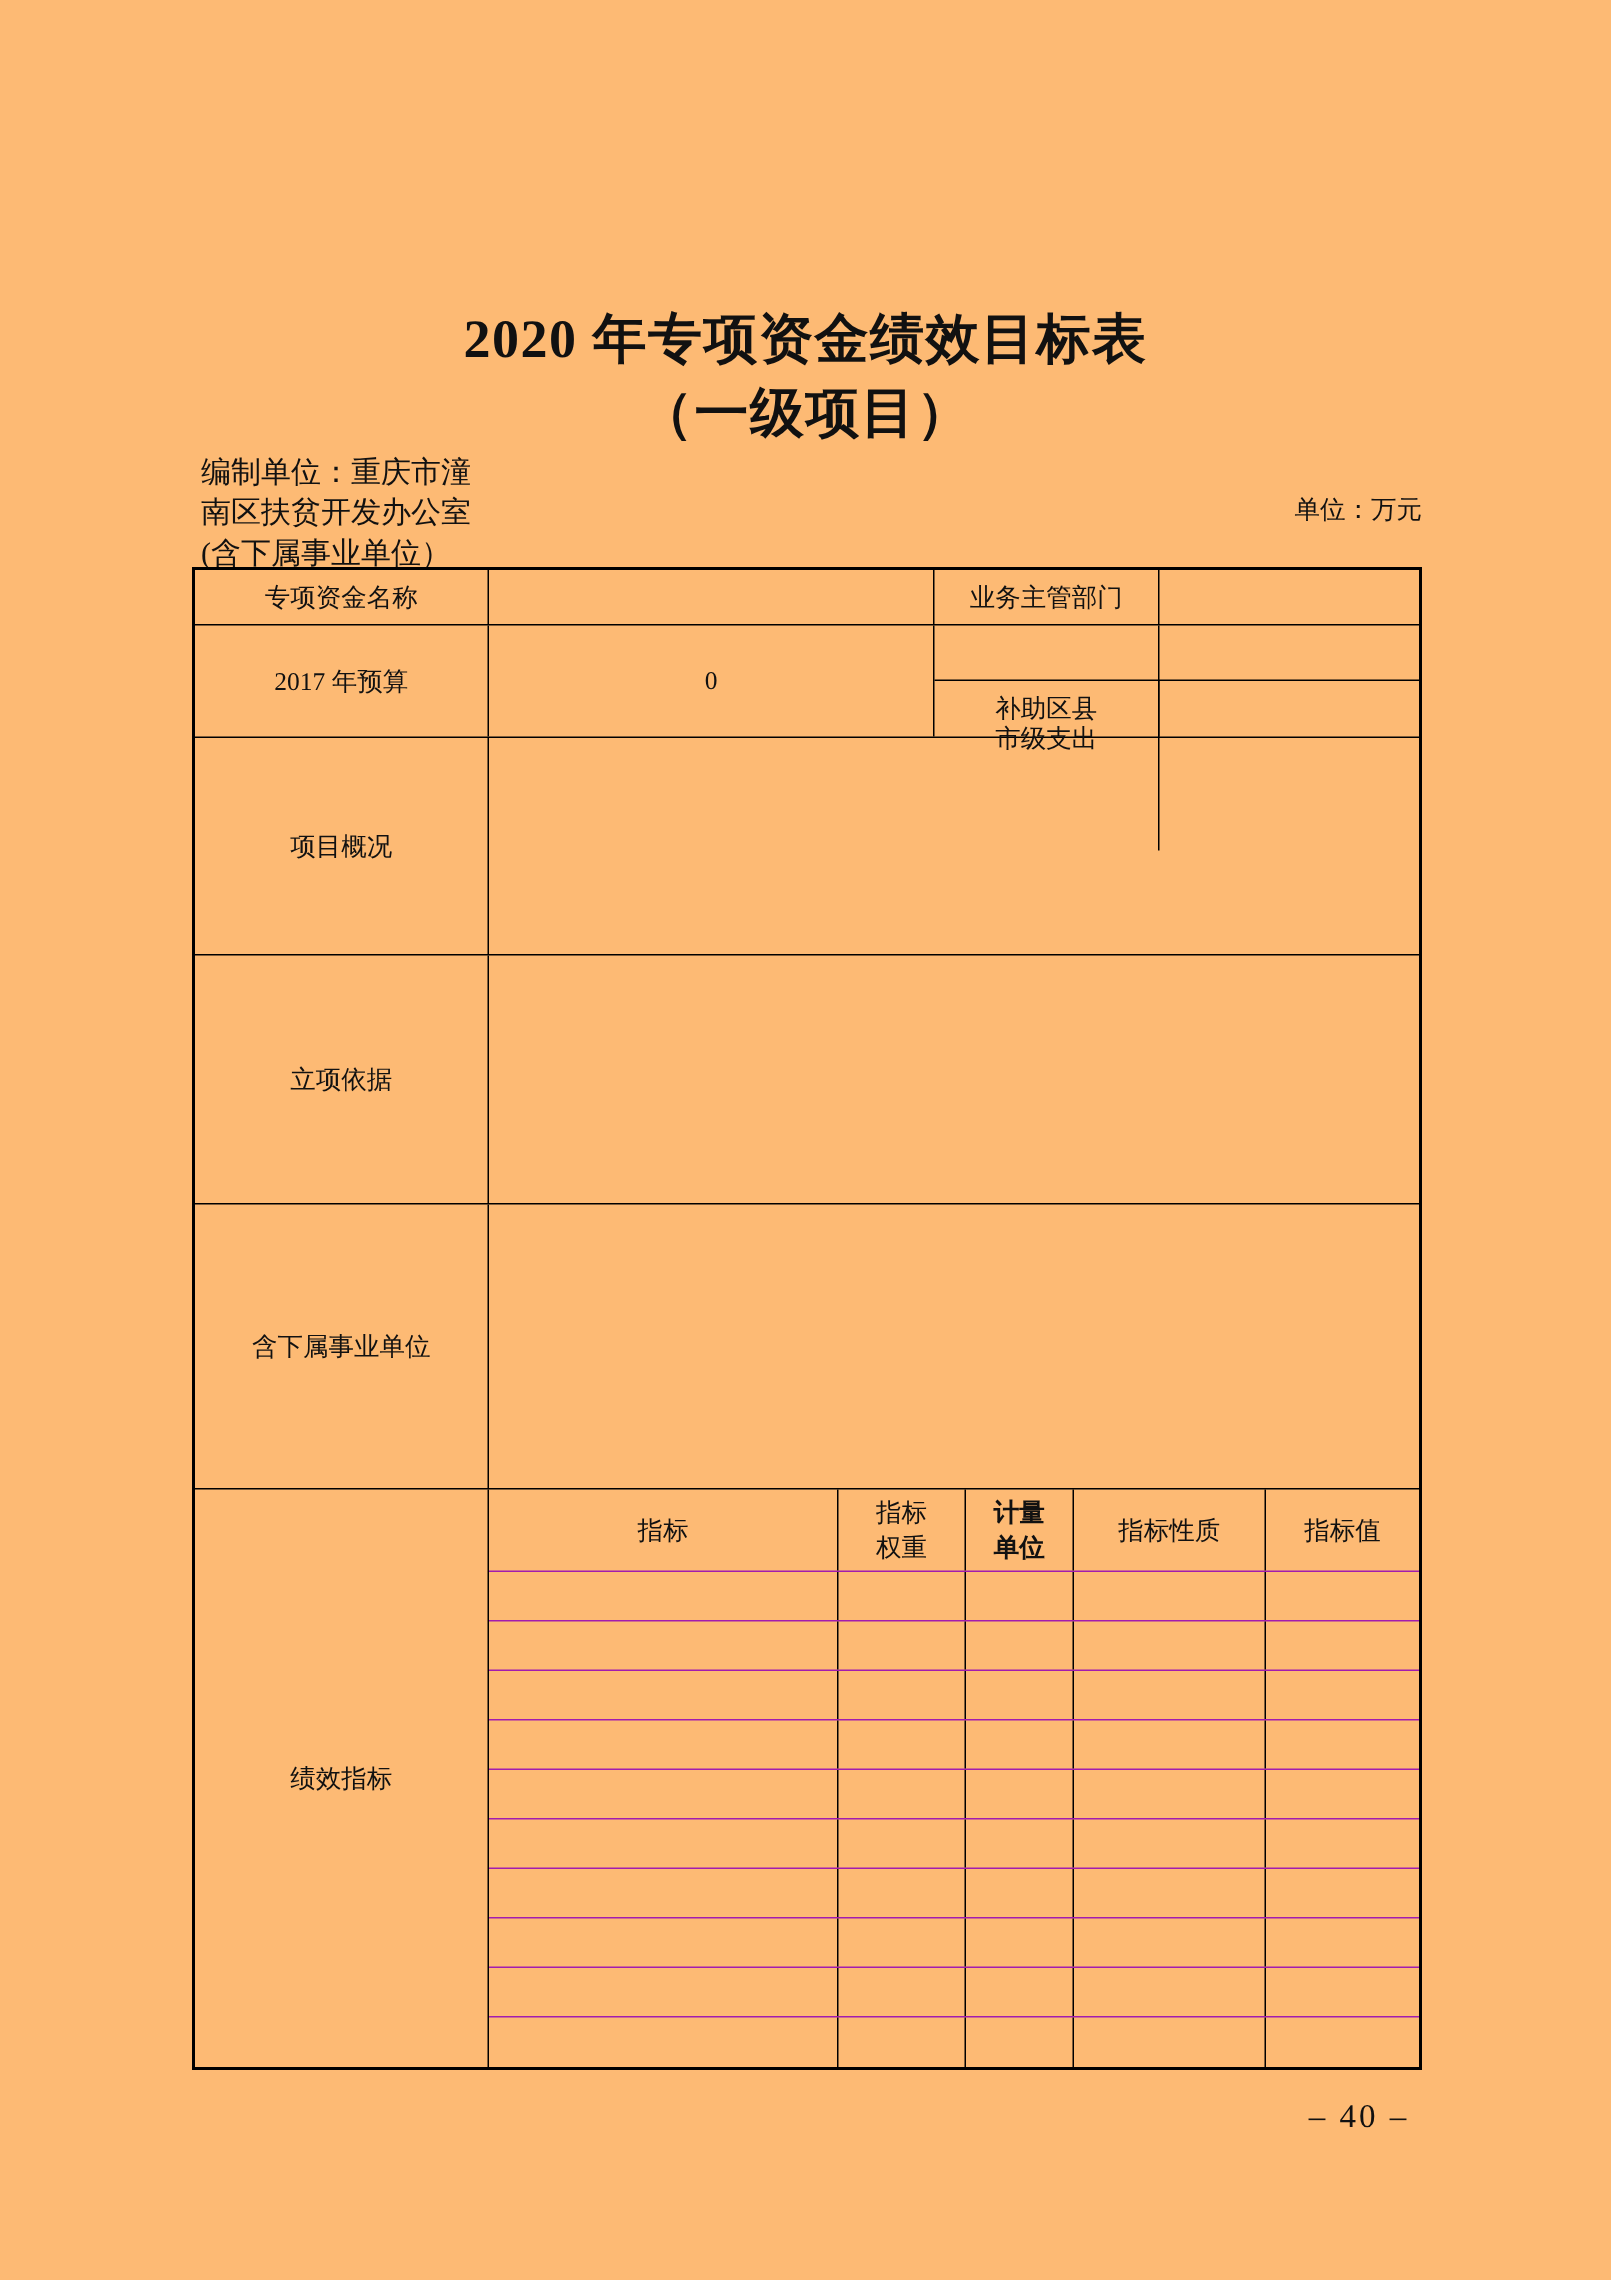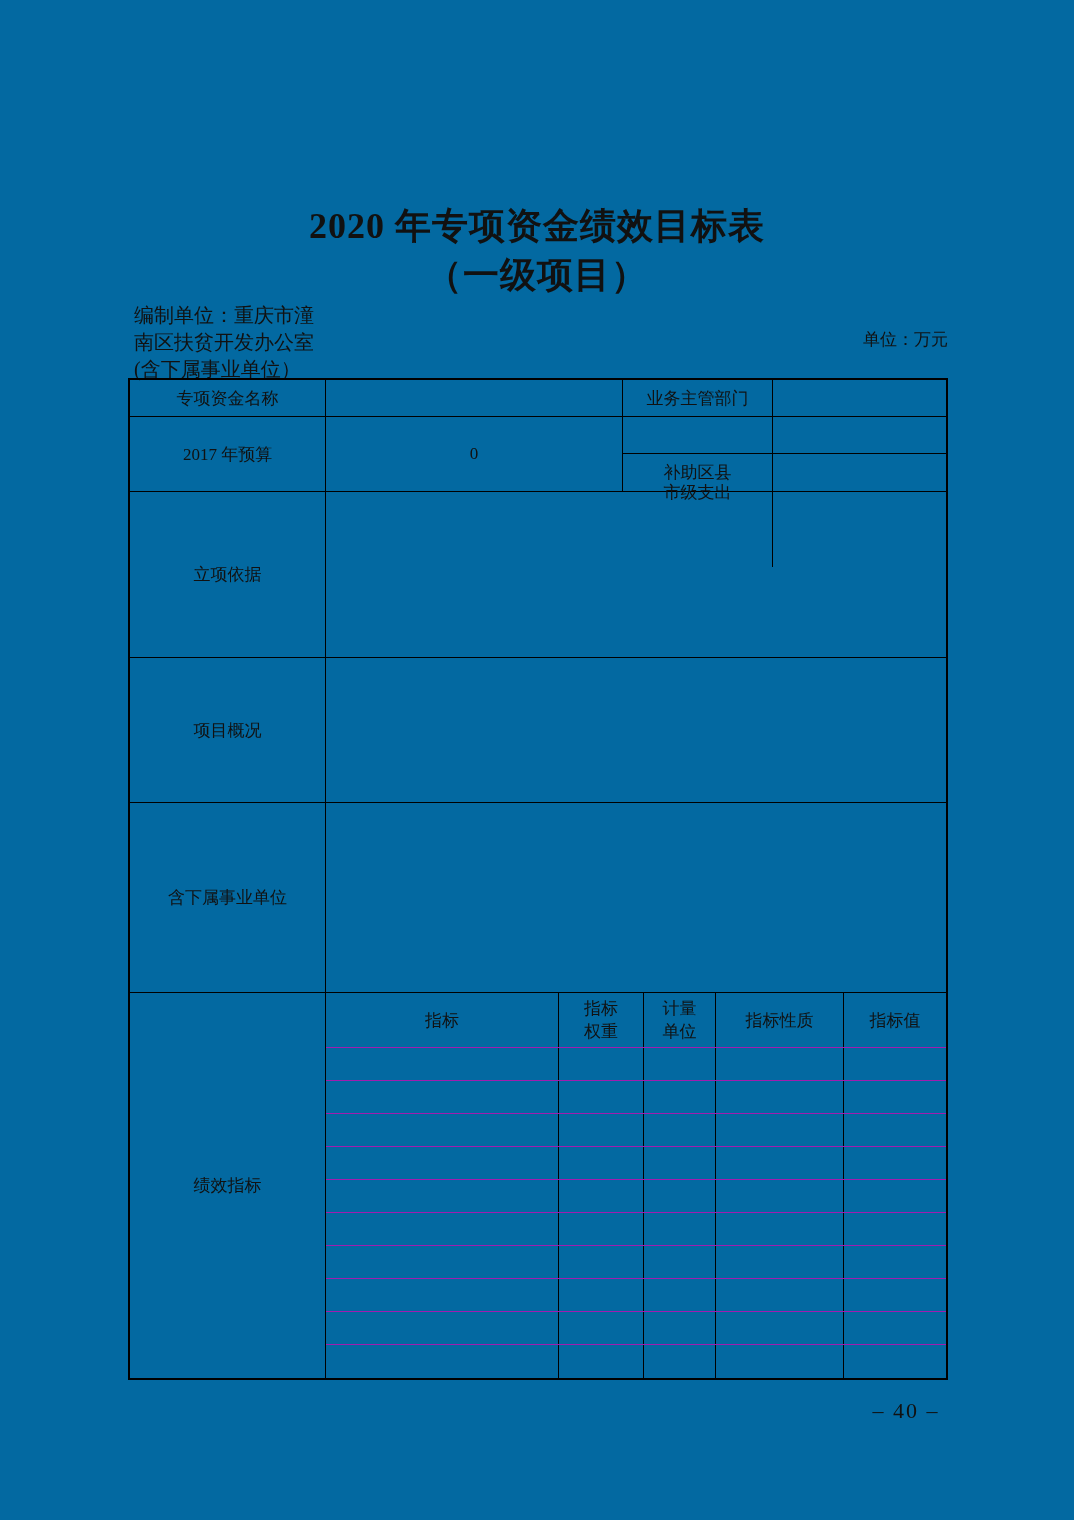--- a/index.html
+++ b/index.html
@@ -2,21 +2,21 @@
 <html><head>
 <meta charset="utf-8">
 <style>
   * { margin:0; padding:0; box-sizing:border-box; }
   html,body { background:#ffffff; }
   body {
     width:1074px; height:1520px; position:relative;
     font-family:"Liberation Serif","DejaVu Serif",serif;
     color:#111111;
   }
-  .page { position:absolute; inset:0; background:#0369a1; }
+  .page { position:absolute; inset:0; background:#fdba74; }
 
   
   .title {
     position:absolute; top:202px; left:0; width:1074px;
     text-align:center; font-weight:bold; font-size:36px; line-height:49px;
     letter-spacing:1px;
   }
   .prepared {
     position:absolute; left:134px; top:302px; width:220px;
     font-size:20px; line-height:27px; text-align:left;
@@ -60,21 +60,21 @@
   .subrow .s-label { width:150px; flex:0 0 150px; border-right:1px solid #000;
     display:flex; align-items:center; justify-content:center; font-size:17px; }
   .subrow .s-value { flex:1 1 auto; }
 
   
   .ind-right { display:flex; flex-direction:column; flex:1 1 auto; }
   .irow { display:flex; border-bottom:1px solid #a21caf; }
   .irow.last { border-bottom:none; }
   .ic1 { width:233px; flex:0 0 233px; }
   .ic2 { width:85px;  flex:0 0 85px; }
-  .ic3 { width:72px;  flex:0 0 72px; }
+  .ic3 { width:72px;  flex:0 0 72px;font-weight:bold; }
   .ic4 { width:128px; flex:0 0 128px; }
   .ic5 { flex:1 1 auto; }
   .ind-head .cell { white-space:pre-line; line-height:23px; }
 
   
   .footer {
     position:absolute; top:1398px; left:846px; width:120px;
     font-size:22px; text-align:center; letter-spacing:2px;
   }
 </style>
@@ -113,27 +113,27 @@
           <div class="s-label">市级支出</div>
           <div class="s-value"></div>
         </div>
         <div class="subrow second">
           <div class="s-label">补助区县</div>
           <div class="s-value"></div>
         </div>
       </div>
     </div>
 
+    <div class="row h145">
+      <div class="cell w-a">项目概况</div>
+      <div class="cell w-wide last"></div>
+    </div>
+
     <div class="row h166">
       <div class="cell w-a">立项依据</div>
-      <div class="cell w-wide last"></div>
-    </div>
-
-    <div class="row h145">
-      <div class="cell w-a">项目概况</div>
       <div class="cell w-wide last"></div>
     </div>
 
     <div class="row h190">
       <div class="cell w-a">含下属事业单位</div>
       <div class="cell w-wide last"></div>
     </div>
 
     <div class="row" style="border-bottom:none;">
       <div class="cell w-a">绩效指标</div>

